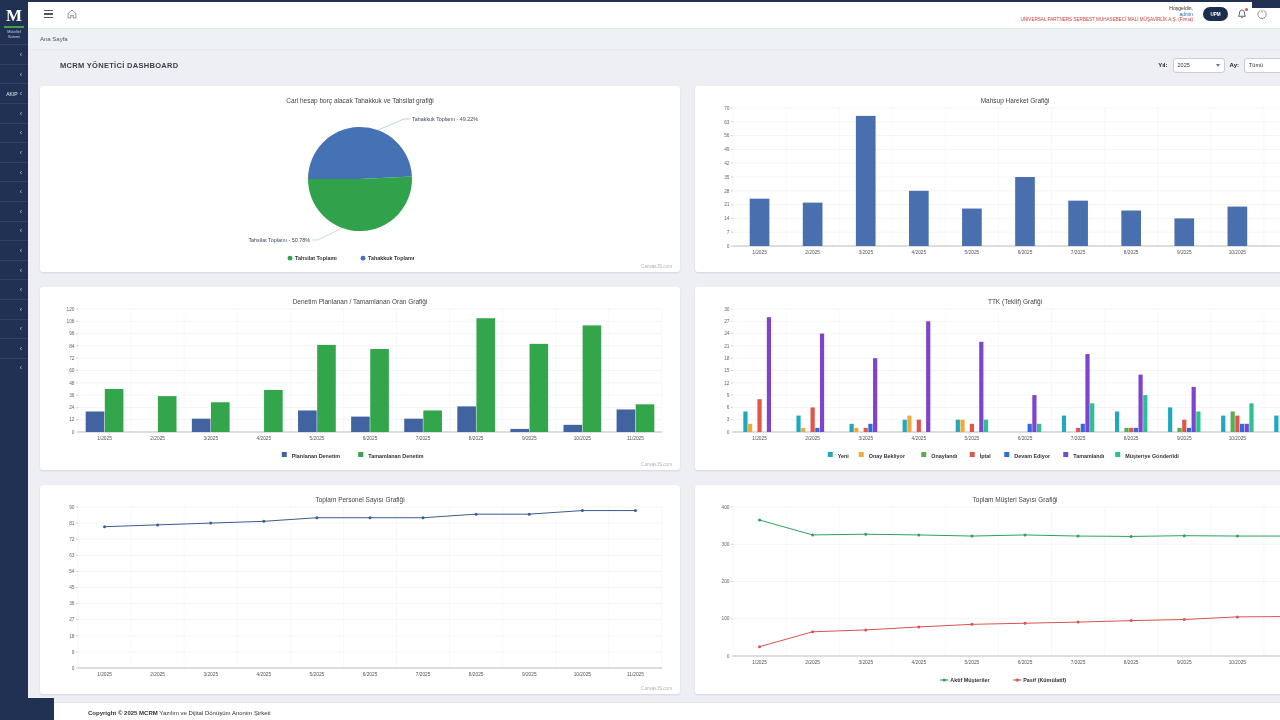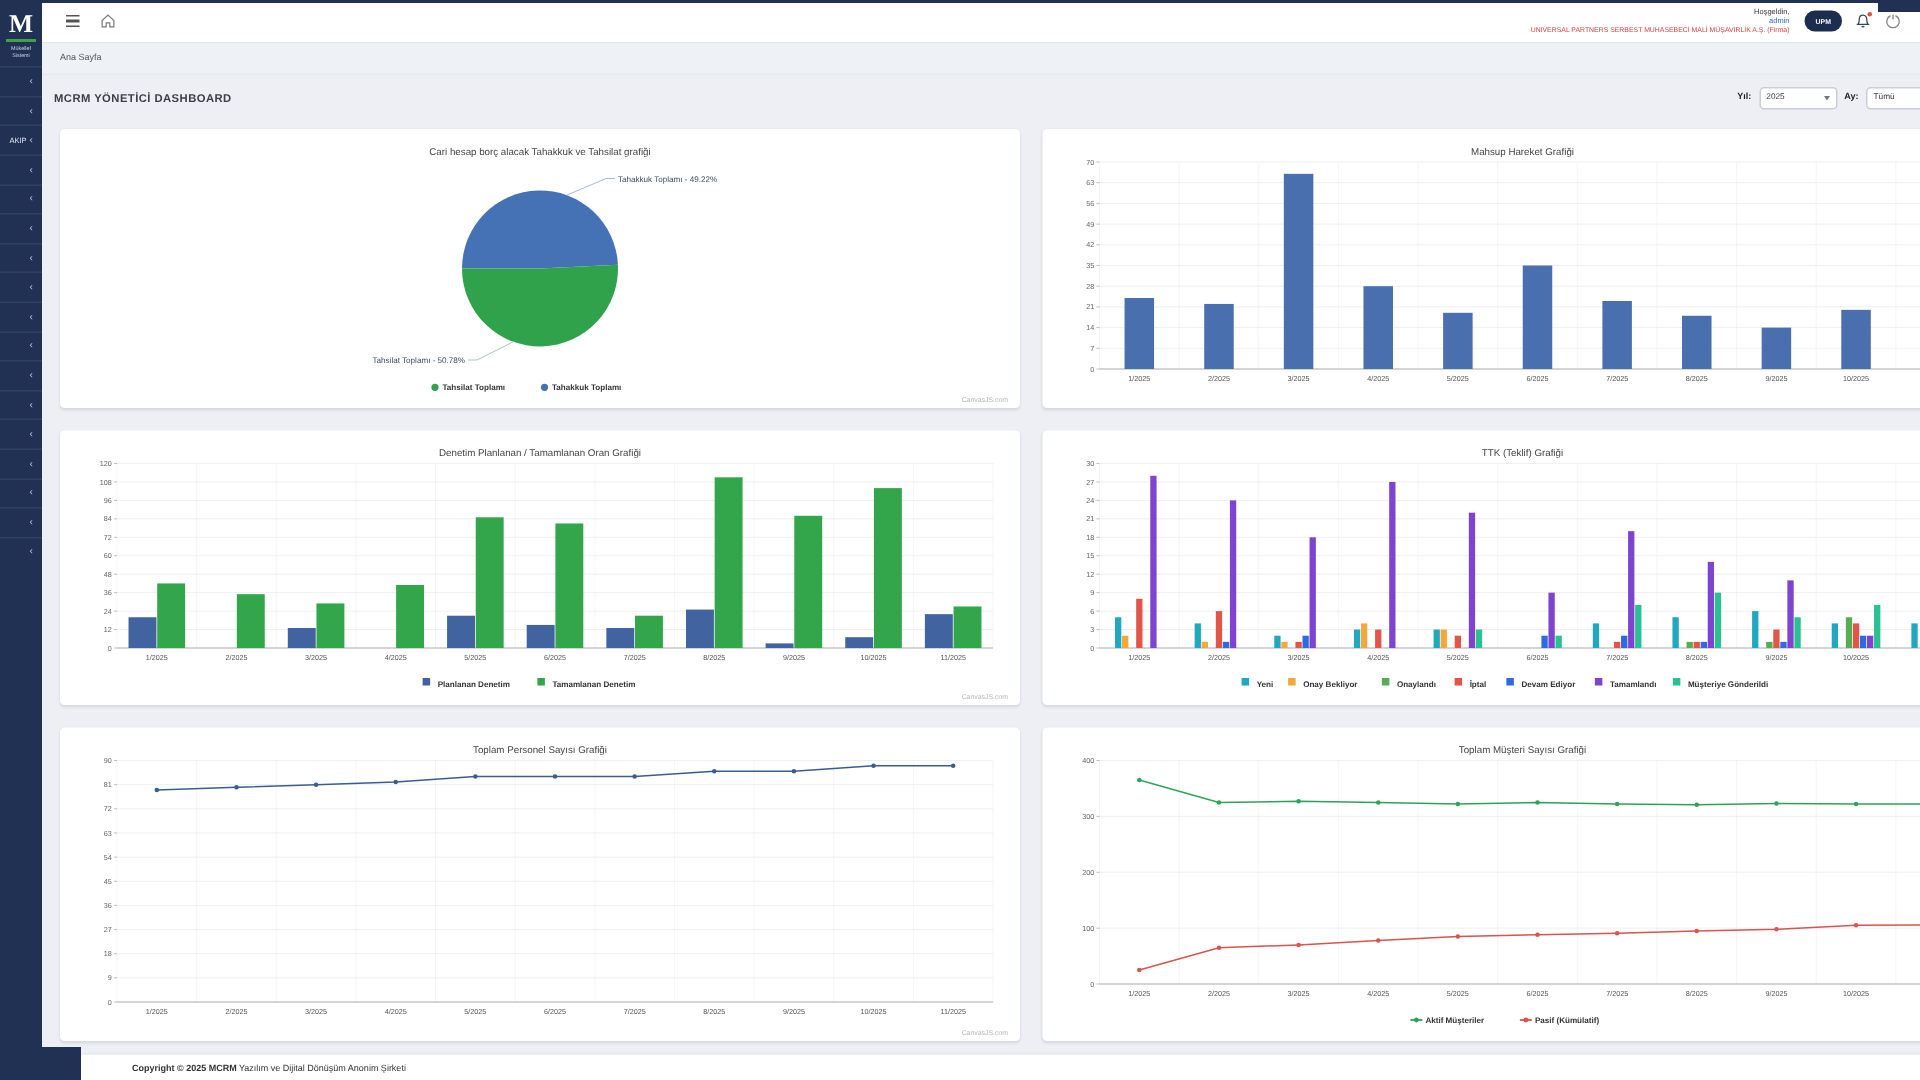--- a/index.html
+++ b/index.html
@@ -26,21 +26,21 @@
   .welcome{margin-left:auto;text-align:right;line-height:6.2px;padding-right:6px}
   .w1{font-size:5px;color:#333;display:block}
   .w2{font-size:5px;color:#2b6cb0;display:block}
   .w3{font-size:4.6px;color:#d43f3a;display:block}
   .chip{width:25px;height:14px;background:#1d2d50;border-radius:7px;color:#fff;font-size:4.6px;font-weight:bold;
     display:flex;align-items:center;justify-content:center;margin:0 4px;cursor:pointer}
   .icbtn{width:14px;height:14px;display:flex;align-items:center;justify-content:center;margin:0 3px;cursor:pointer;position:relative}
   .dot{position:absolute;top:1px;right:1px;width:3px;height:3px;border-radius:50%;background:#e74c3c}
   .breadcrumb{height:20px;flex:none;background:#eef1f6;border-bottom:1px solid #e6e8ee;display:flex;align-items:center;padding:0 12px}
   .bclink{font-size:6px;color:#555;cursor:pointer}
-  .titlebar{height:30px;flex:none;display:flex;align-items:center;padding-left:8px}
+  .titlebar{height:30px;flex:none;display:flex;align-items:center;padding-left:32px}
   .page-title{font-size:7.5px;font-weight:bold;color:#3a3f48;letter-spacing:.3px}
   .filters{margin-left:auto;display:flex;align-items:center;gap:5px;margin-right:-34px}
   .flabel{font-size:6px;font-weight:bold;color:#222}
   .select{display:flex;align-items:center;justify-content:space-between;height:15px;border:1px solid #c9ced6;
     border-radius:3px;background:#fff;font-size:5.5px;color:#333;padding:0 4px;box-sizing:border-box;cursor:pointer}
   .sel-year{width:52px}.sel-month{width:70px}
   .caret{width:0;height:0;border-left:2.5px solid transparent;border-right:2.5px solid transparent;border-top:3px solid #777}
   
   .content{flex:none;display:grid;grid-template-columns:640px 640px;grid-template-rows:186px 183px 209px;
     gap:15px;padding:6px 0 8px 12px;width:1295px}

